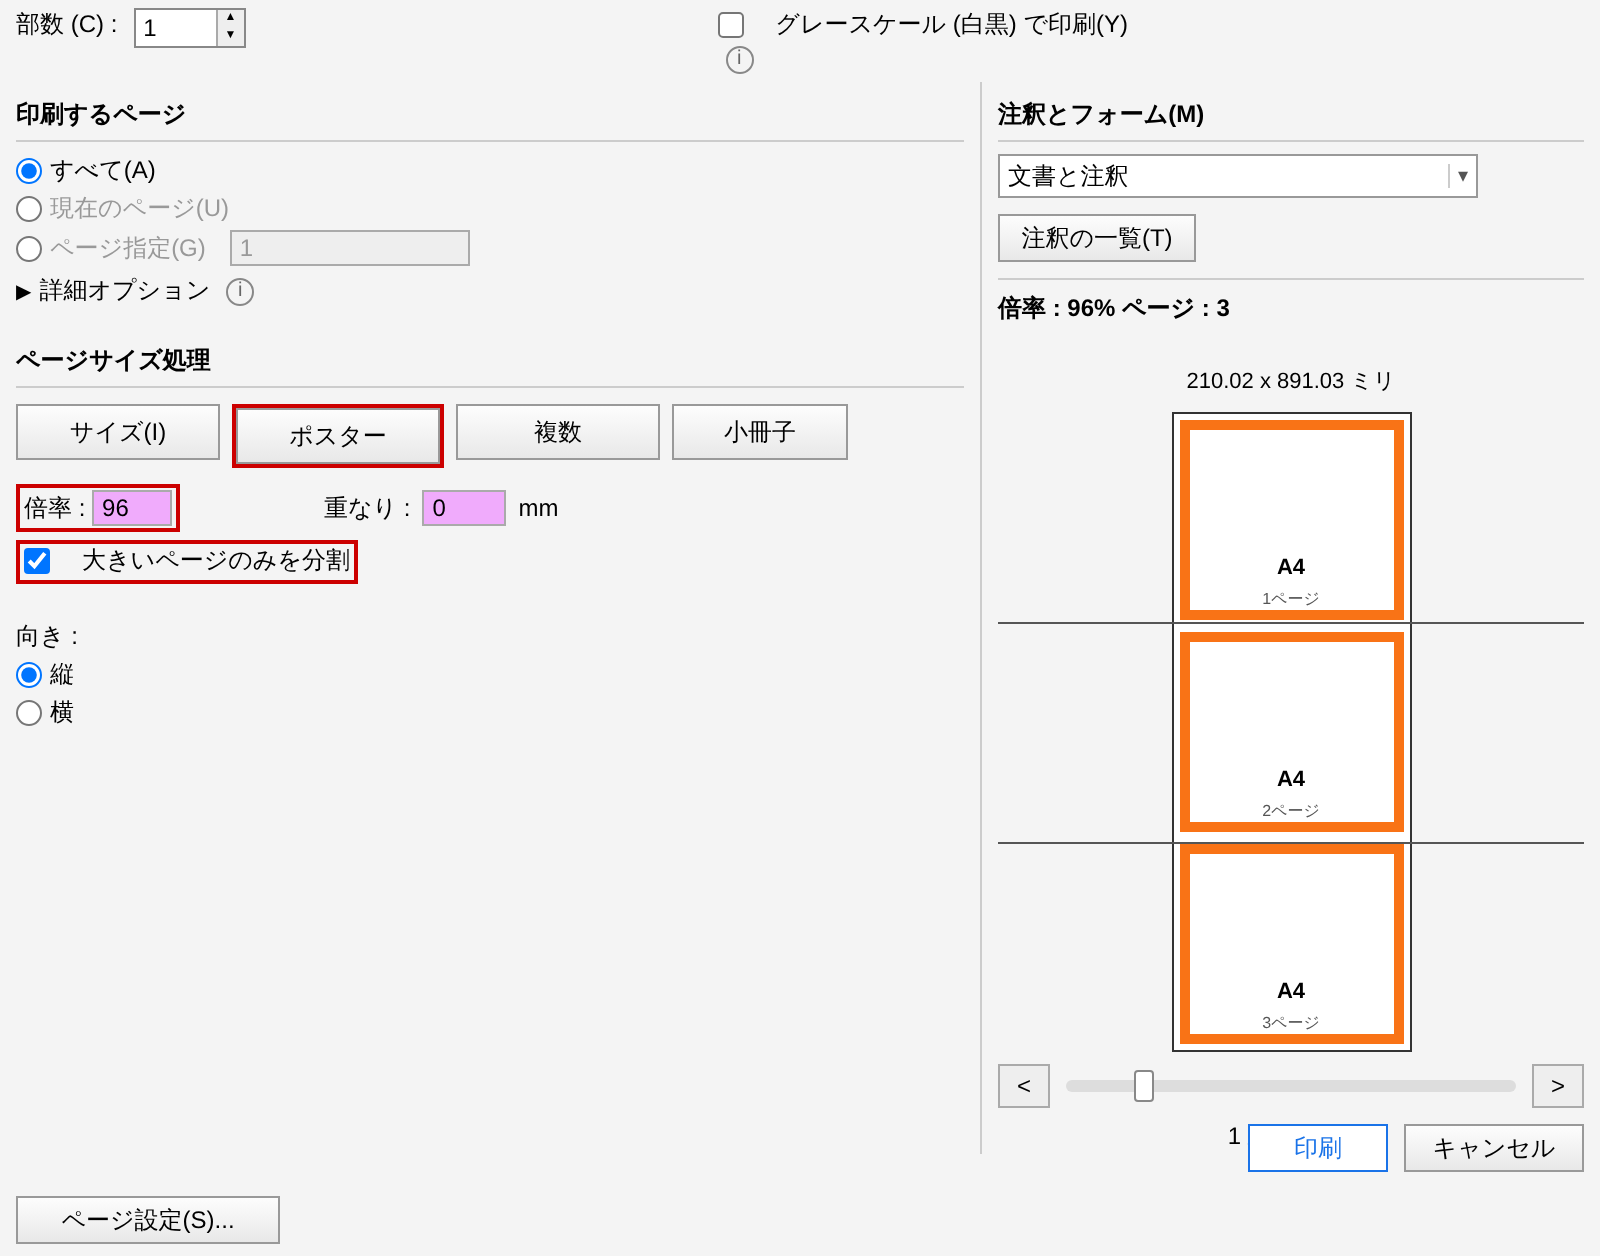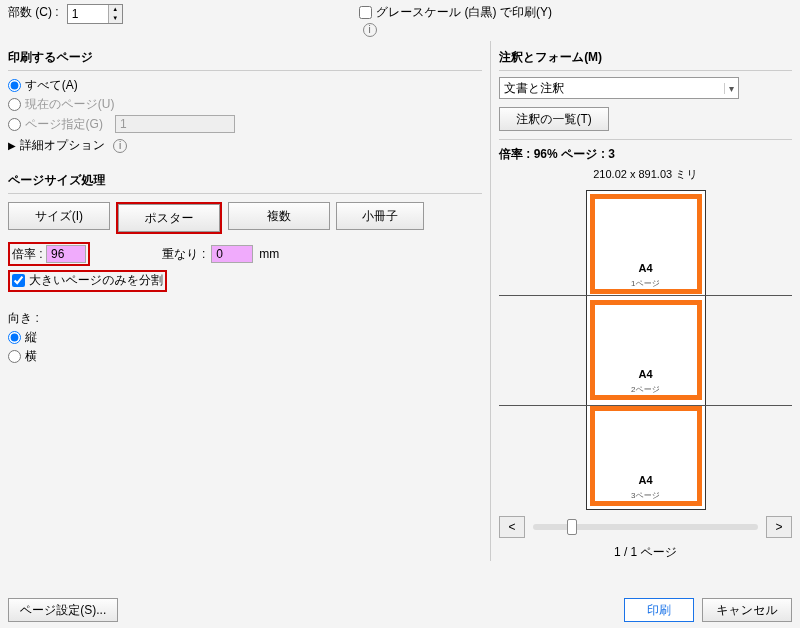--- a/index.html
+++ b/index.html
@@ -4,21 +4,21 @@
 <style>
   * { box-sizing: border-box; font-family: "Meiryo UI", sans-serif; font-size: 12px; }
   body { margin: 0; background: #fff; color: #000; }
   .root { width: 800px; height: 628px; position: relative; background: #f4f4f4; }
   .top-row { display: flex; align-items: flex-start; padding: 4px 8px; gap: 8px; }
   .label { white-space: nowrap; }
   .spin { display: inline-flex; border: 1px solid #888; background: #fff; height: 20px; }
   .spin input { width: 40px; border: none; padding: 0 4px; font-size: 12px; outline: none; }
   .spin .btns { display: flex; flex-direction: column; width: 14px; border-left: 1px solid #aaa; }
   .spin .btns div { flex:1; font-size:6px; text-align:center; line-height:8px; background:#eee; cursor:pointer; }
-  .chk { display: inline-flex; align-items: center; gap: 4px; }
+  .chk { display: inline-flex; align-items: center; gap: 16px; }
   .chk input { margin:0; }
   .info { display:inline-block; width:14px; height:14px; border:1px solid #888; border-radius:50%; text-align:center; line-height:12px; font-size:10px; color:#666; margin-left:4px;}
   .two-col { display:flex; }
   .left { width: 490px; padding:0 8px; }
   .right { flex:1; border-left:1px solid #ccc; padding:0 8px; }
   .section-title { font-weight:bold; margin: 8px 0 4px; }
   hr.sep { border:none; border-top:1px solid #ccc; margin:2px 0 6px; }
   .radio-row { display:flex; align-items:center; gap:4px; margin:2px 0; }
   .radio-row input { margin:0; }
   .disabled { color:#999; }
@@ -39,21 +39,21 @@
   .preview-cell { flex:1; border:5px solid #f97316; margin:3px; display:flex; flex-direction:column; align-items:center; justify-content:flex-end; gap:4px;}
   .preview-cell .sz { font-weight:bold; font-size:11px;}
   .preview-cell .pg { font-size:8px; color:#555;}
   .nav-row { display:flex; align-items:center; justify-content:space-between; margin:6px 0; }
   .nav-btn { width:26px; height:22px; border:1px solid #aaa; background:#eee; text-align:center; line-height:20px; cursor:pointer;}
   .slider { flex:1; margin:0 8px; position:relative; height:6px; background:#ddd; border-radius:3px;}
   .slider .thumb { position:absolute; left:15%; top:-5px; width:10px; height:16px; background:#fff; border:1px solid #888; border-radius:2px;}
   .center { text-align:center; }
   .bottom-bar { position:absolute; bottom:6px; left:0; right:0; display:flex; justify-content:space-between; padding:0 8px;}
   .bottom-bar .right-btns { display:flex; gap:8px;}
-  .dim-label { text-align:center; font-size:11px; margin-top:4px;}
+  .dim-label { text-align:center; font-size:11px; margin-top:20px;}
 </style>
 </head>
 <body>
 
 <div class="root">
 
   <div class="top-row">
     <span class="label">部数 (C) :</span>
     <span class="spin">
       <input value="1" style="">
@@ -150,21 +150,21 @@
     </div>
 
     <div class="right">
       <div class="section-title">注釈とフォーム(M)</div>
       <hr class="sep">
       <div class="dropdown">
         <span>文書と注釈</span>
         <span class="arrow">▾</span>
       </div>
       <div style="margin:8px 0;">
-        <div class="btn" style="width:110px;height:24px;">
+        <div class="btn" style="width:99px;height:24px;">
             <span>注釈の一覧(T)</span>
           </div>
       </div>
       <hr class="sep">
       <div style="font-weight:bold;">倍率 : 96%  ページ : 3</div>
       <div class="dim-label">210.02 x 891.03 ミリ</div>
       <div style="position:relative;">
         <div class="preview-box">
           <div class="preview-cell">
               <span class="sz">A4</span>
@@ -187,21 +187,21 @@
         <div class="slider">
             <div class="thumb"></div>
           </div>
         <div class="nav-btn">&gt;</div>
       </div>
       <div class="center">1 / 1 ページ</div>
     </div>
   </div>
 
   <div class="bottom-bar">
-    <div class="btn small" style="width:110px;">
+    <div class="btn small" style="width:132px;margin-top:36px;">
         <span>ページ設定(S)...</span>
       </div>
     <div class="right-btns">
       <div class="btn primary">
           <span>印刷</span>
         </div>
       <div class="btn small">
           <span>キャンセル</span>
         </div>
     </div>

